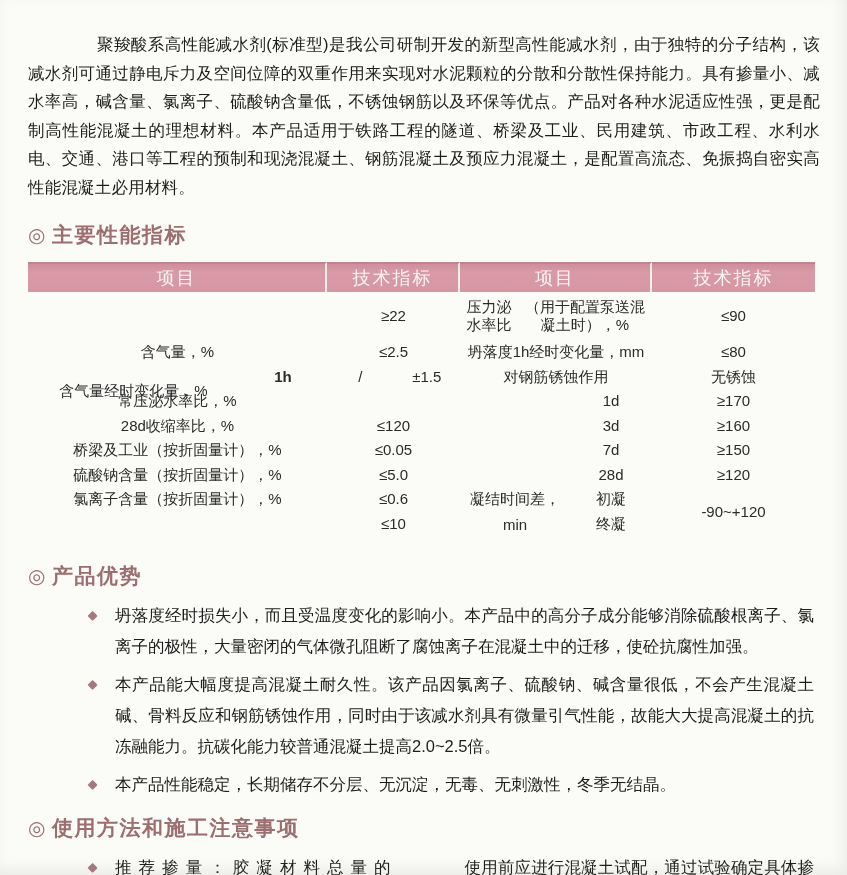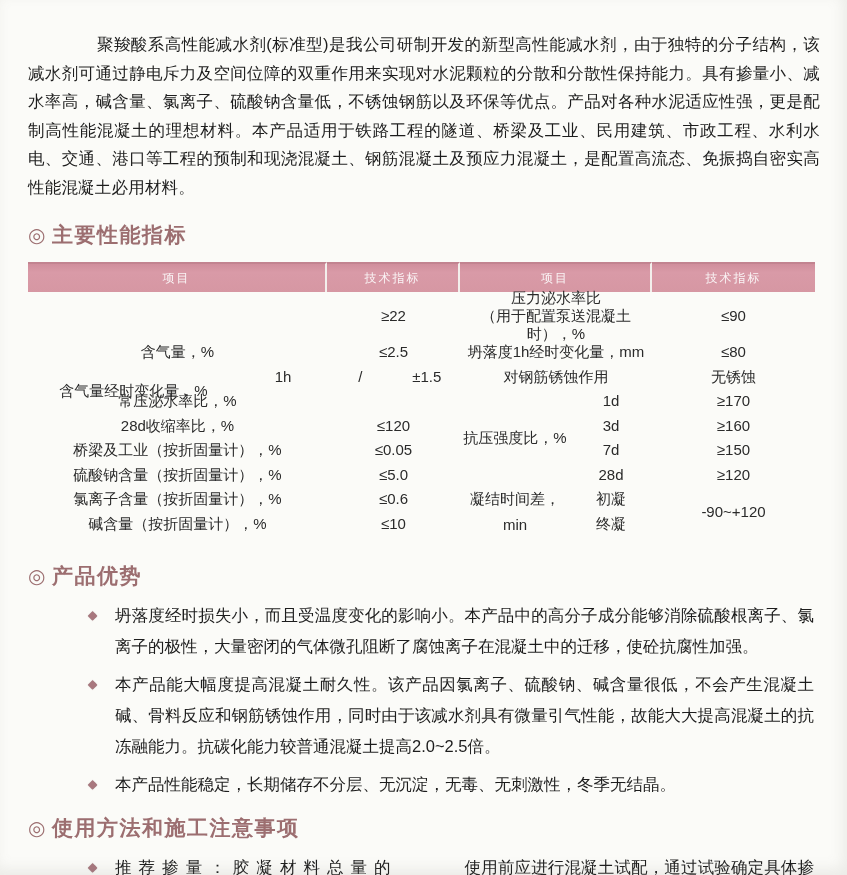--- a/index.html
+++ b/index.html
@@ -51,41 +51,41 @@
     margin-top: 13px;
     display: grid;
     grid-template-columns: 299px 133px 110px 82px 163px;
     grid-template-rows: 30px 48px repeat(8, 24.5px);
     width: 787px;
   }
   .th {
     background: linear-gradient(#d08e9c, #d99aa7 30%, #d697a3);
     border-top: 2px solid #c28390;
     color: #faf4f5;
-    font-size: 12px;
+    font-size: 18px;
     letter-spacing: 2px;
     display: flex;
     align-items: center;
     justify-content: center;
     grid-row: 1;
   }
   .th.sep { border-right: 2px solid #f3efec; }
   .td {
     display: flex;
     align-items: center;
     justify-content: center;
     font-size: 15px;
     color: #2a2a2a;
     text-align: center;
     line-height: 18px;
   }
-  .td.two-line { flex-direction: column; justify-content: center; }
+  .td.two-line { justify-content: center; }
   .cell-split-left { display: flex; align-items: center; }
   .cell-split-left .lbl { flex: 1; text-align: center; margin-top: 28px; }
-  .cell-split-left .sub { width: 88px; text-align: center; }
+  .cell-split-left .sub { width: 88px; text-align: center; font-weight: bold; }
   .cell-split-val { display: flex; align-items: center; }
   .cell-split-val span { flex: 1; text-align: center; }
   .span2rows { line-height: 26px; }
 
   
   .bullets { list-style: none; margin: 10px 0 0 60px; }
   .bullets li {
     display: flex;
     align-items: flex-start;
     margin-bottom: 7px;
@@ -149,36 +149,34 @@
 
     <div class="td" style="grid-row:7;grid-column:1">桥梁及工业（按折固量计），%</div>
     <div class="td" style="grid-row:7;grid-column:2">≤0.05</div>
 
     <div class="td" style="grid-row:8;grid-column:1">硫酸钠含量（按折固量计），%</div>
     <div class="td" style="grid-row:8;grid-column:2">≤5.0</div>
 
     <div class="td" style="grid-row:9;grid-column:1">氯离子含量（按折固量计），%</div>
     <div class="td" style="grid-row:9;grid-column:2">≤0.6</div>
 
-    <div class="td" style="grid-row:10;grid-column:1">碱含量（按折固量计），%</div>
     <div class="td" style="grid-row:10;grid-column:2">≤10</div>
 
     <div class="td two-line" style="grid-row:2;grid-column:3 / span 2">
       <span>压力泌水率比</span>
       <span>（用于配置泵送混凝土时），%</span>
     </div>
     <div class="td" style="grid-row:2;grid-column:5">≤90</div>
 
     <div class="td" style="grid-row:3;grid-column:3 / span 2">坍落度1h经时变化量，mm</div>
     <div class="td" style="grid-row:3;grid-column:5">≤80</div>
 
     <div class="td" style="grid-row:4;grid-column:5">无锈蚀</div>
     <div class="td" style="grid-row:4;grid-column:3 / span 2">对钢筋锈蚀作用</div>
 
-    <div class="td" style="grid-row:5 / span 4;grid-column:3">抗压强度比，%</div>
     <div class="td" style="grid-row:5;grid-column:4">1d</div>
     <div class="td" style="grid-row:5;grid-column:5">≥170</div>
     <div class="td" style="grid-row:6;grid-column:4">3d</div>
     <div class="td" style="grid-row:6;grid-column:5">≥160</div>
     <div class="td" style="grid-row:7;grid-column:4">7d</div>
     <div class="td" style="grid-row:7;grid-column:5">≥150</div>
     <div class="td" style="grid-row:8;grid-column:4">28d</div>
     <div class="td" style="grid-row:8;grid-column:5">≥120</div>
 
     <div class="td span2rows" style="grid-row:9 / span 2;grid-column:3">凝结时间差，min</div>

